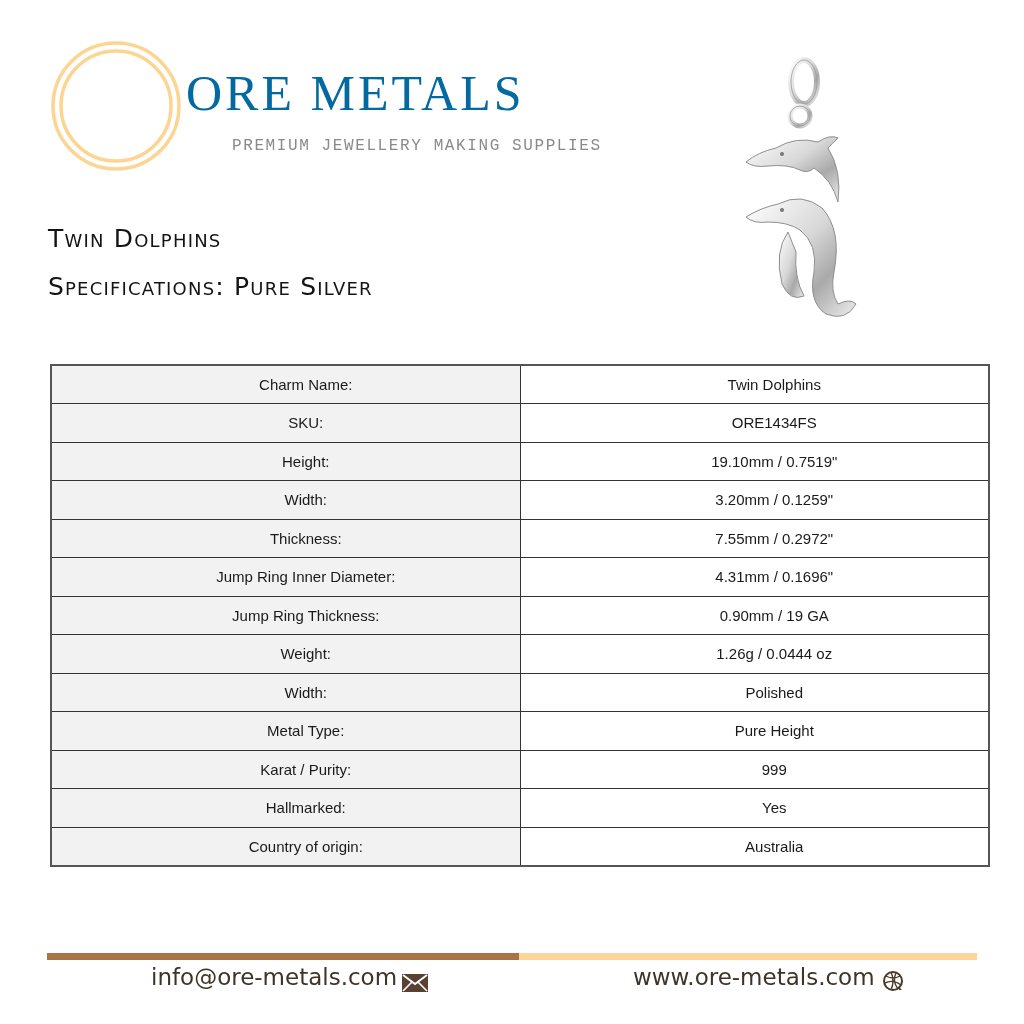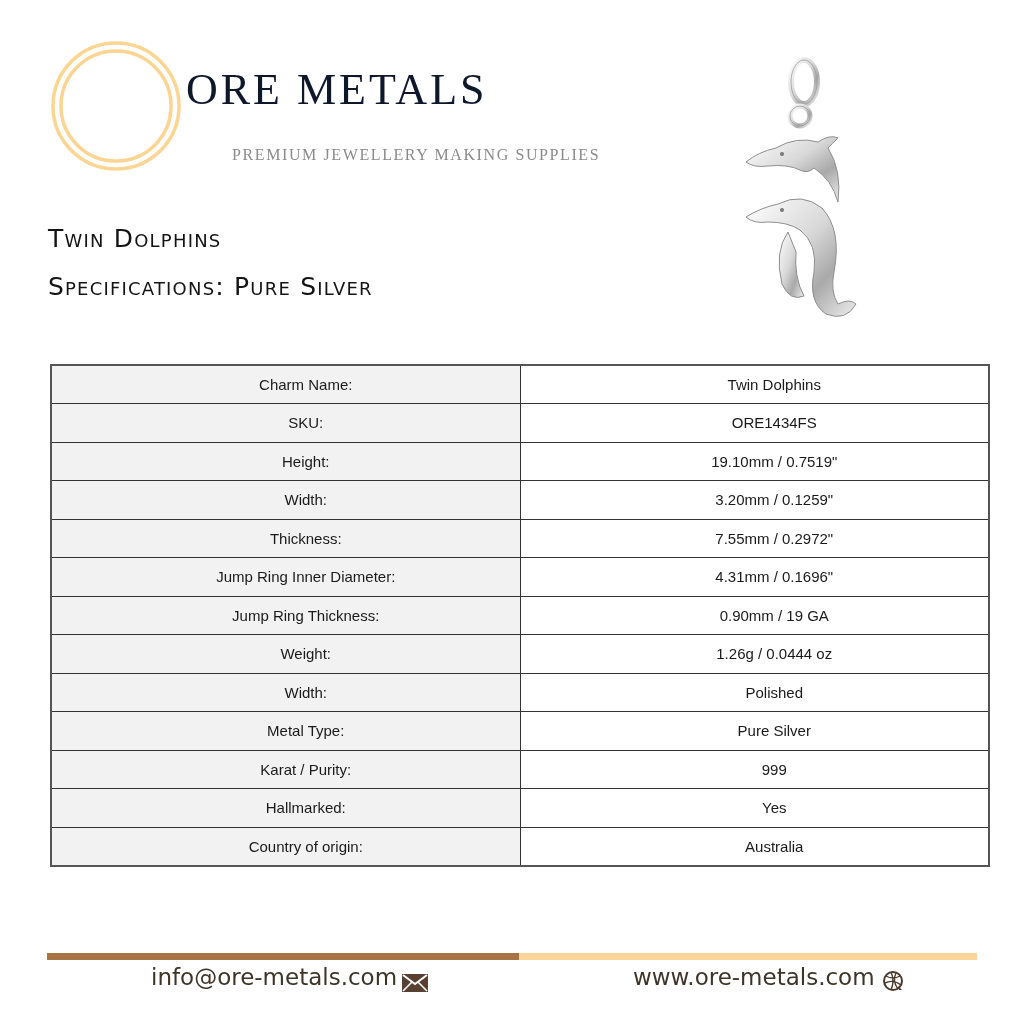--- a/index.html
+++ b/index.html
@@ -2,26 +2,26 @@
 <html><head>
   <meta charset="utf-8">
   <style>
     * { box-sizing: border-box; margin: 0; padding: 0; }
     html, body { width: 1024px; height: 1024px; background: #ffffff; overflow: hidden; }
     body { position: relative; font-family: "Liberation Sans", sans-serif; color: #1a1a1a; }
 
     .logo-ring { position: absolute; left: 50px; top: 40px; width: 132px; height: 132px; }
     .brand-name {
       position: absolute; left: 186px; top: 68px;
-      font-family: "Liberation Serif", serif; font-size: 44px; letter-spacing: 3px;
-      color: #0f172a; line-height: 1; font-weight: normal;
+      font-family: "Liberation Serif", serif; font-size: 50px; letter-spacing: 3px;
+      color: #0369a1; line-height: 1; font-weight: normal;
     }
     .brand-tagline {
-      position: absolute; left: 232px; top: 147px;
-      font-family: Liberation Serif, serif; font-size: 16px; letter-spacing: 1.6px;
+      position: absolute; left: 232px; top: 138px;
+      font-family: Liberation Mono, monospace; font-size: 16px; letter-spacing: 1.6px;
       color: #8a8a8a; line-height: 1;
     }
 
     .product-title, .product-spec {
       position: absolute; left: 48px;
       font-family: "DejaVu Sans", sans-serif; font-variant: small-caps;
       font-size: 25px; color: #141414; letter-spacing: 1.2px; line-height: 1;
     }
     .product-title { top: 226px; }
     .product-spec { top: 274px; }
@@ -122,21 +122,21 @@
     <tr>
         <td class="label">Weight:</td>
         <td class="value">1.26g / 0.0444 oz</td>
       </tr>
     <tr>
         <td class="label">Width:</td>
         <td class="value">Polished</td>
       </tr>
     <tr>
         <td class="label">Metal Type:</td>
-        <td class="value">Pure Silver</td>
+        <td class="value">Pure Height</td>
       </tr>
     <tr>
         <td class="label">Karat / Purity:</td>
         <td class="value">999</td>
       </tr>
     <tr>
         <td class="label">Hallmarked:</td>
         <td class="value">Yes</td>
       </tr>
     <tr>

